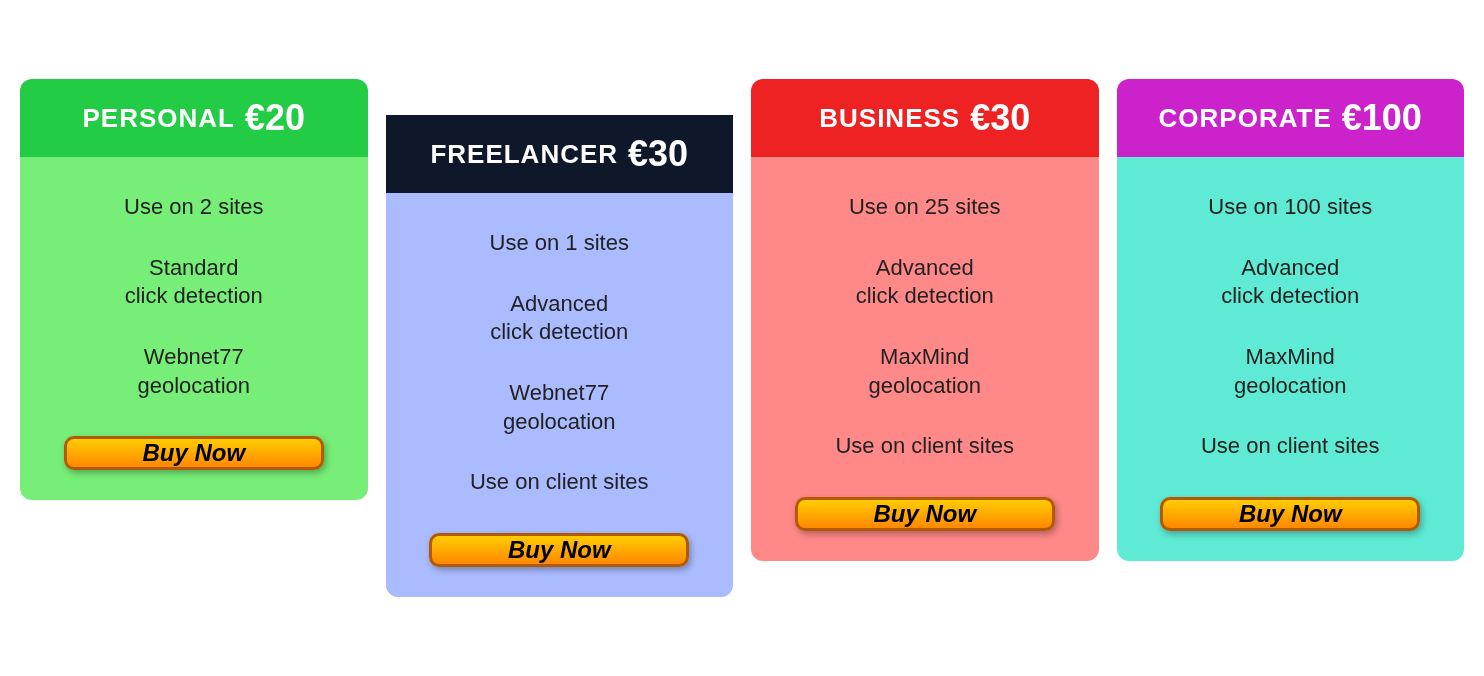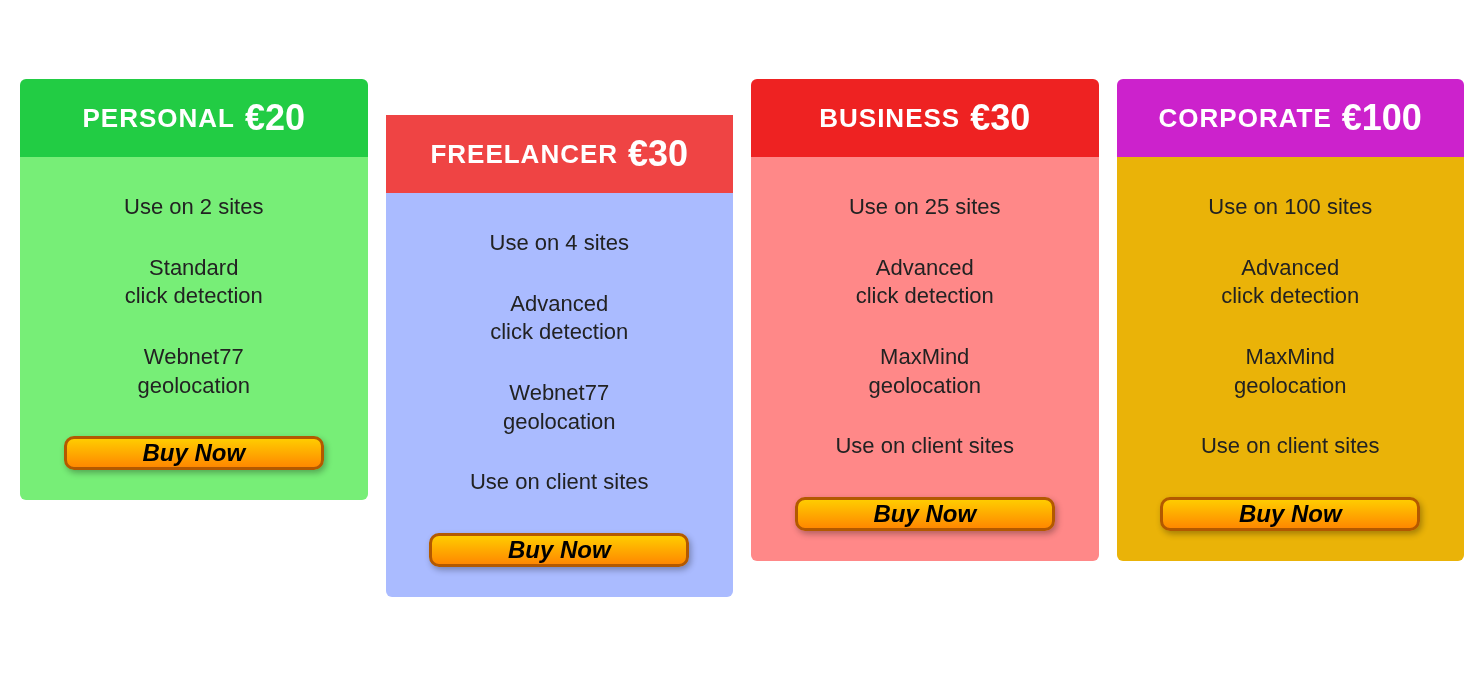--- a/index.html
+++ b/index.html
@@ -18,21 +18,21 @@
       display: flex;
       gap: 18px;
       padding: 20px;
       width: 1484px;
       justify-content: center;
       align-items: flex-start;
     }
 
     .plan-card {
       width: 406px;
-      border-radius: 6px;
+      border-radius: 12px;
       overflow: hidden;
       display: flex;
       flex-direction: column;
       align-items: center;
     }
 
     .plan-header {
       width: 100%;
       padding: 18px 20px;
       display: flex;
@@ -90,28 +90,28 @@
       color: #000;
       cursor: pointer;
       box-shadow: 2px 3px 6px rgba(0,0,0,0.3);
       width: 260px;
     }
 
     
     .card-personal .plan-header { background-color: #22cc44; }
     .card-personal .plan-body   { background-color: #77ee77; justify-content: flex-end; }
 
-    .card-freelancer .plan-header { background-color: #ef4444; margin-top: 36px; }
+    .card-freelancer .plan-header { background-color: #0f172a; margin-top: 36px; }
     .card-freelancer .plan-body   { background-color: #aabbff; }
 
     .card-business .plan-header { background-color: #ee2222; }
     .card-business .plan-body   { background-color: #ff8888; }
 
     .card-corporate .plan-header { background-color: #cc22cc; text-align: center; }
-    .card-corporate .plan-body   { background-color: #eab308; justify-content: center; }
+    .card-corporate .plan-body   { background-color: #5eead4; justify-content: center; }
   </style>
 </head>
 <body>
 
 <div class="pricing-container">
 <div class="plan-card card-personal">
       <div class="plan-header">
         <span class="plan-name">Personal</span>
         <span class="plan-price">€20</span>
       </div>
@@ -121,21 +121,21 @@
         <div class="feature-item"><strong>Webnet77</strong>geolocation</div>
         <button class="buy-btn">Buy Now</button>
       </div>
     </div>
     <div class="plan-card card-freelancer">
       <div class="plan-header">
         <span class="plan-name">Freelancer</span>
         <span class="plan-price">€30</span>
       </div>
       <div class="plan-body">
-        <div class="feature-item">Use on 4 sites</div>
+        <div class="feature-item">Use on 1 sites</div>
         <div class="feature-item"><strong>Advanced</strong>click detection</div>
         <div class="feature-item"><strong>Webnet77</strong>geolocation</div>
         <div class="feature-item">Use on client sites</div>
         <button class="buy-btn">Buy Now</button>
       </div>
     </div>
     <div class="plan-card card-business">
       <div class="plan-header">
         <span class="plan-name">Business</span>
         <span class="plan-price">€30</span>

